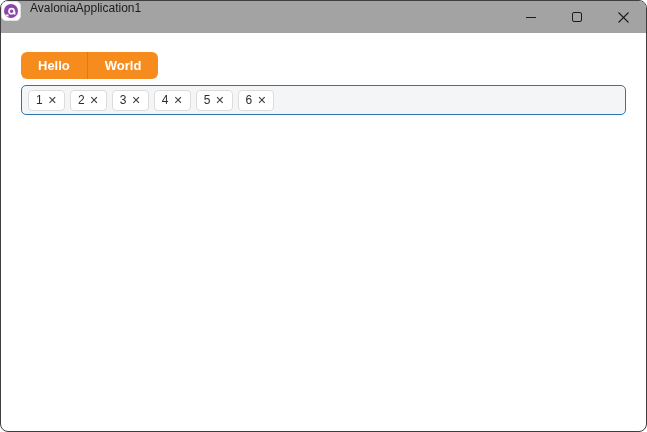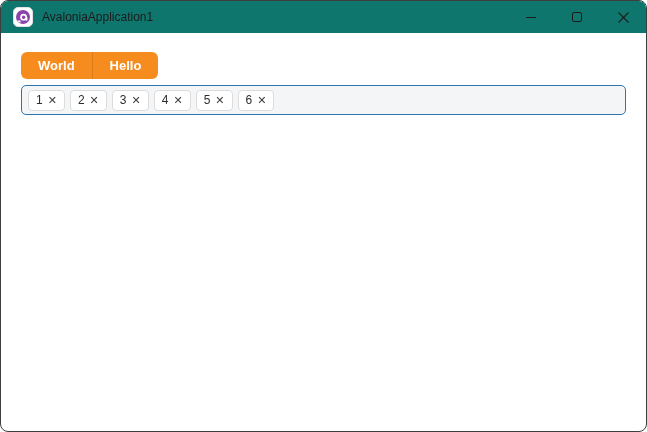--- a/index.html
+++ b/index.html
@@ -12,24 +12,23 @@
     height: 432px;
     background: #ffffff;
     border: 1.5px solid #3e3e3e;
     border-radius: 8px;
     overflow: hidden;
   }
 
   
   .titlebar {
     height: 32px;
-    background: #0f766e;
+    background: #a3a3a3;
     display: flex;
-    align-items: center;
-    padding-left: 12px;
+    padding-left: 0;
     user-select: none;
   }
   .app-icon {
     width: 20px;
     height: 20px;
     background: #ffffff;
     border: 1px solid #e2e2e6;
     border-radius: 5px;
     display: flex;
     align-items: center;
@@ -146,22 +145,22 @@
             <line x1="11.5" y1="1.5" x2="1.5" y2="11.5" stroke="#1b1b1b" stroke-width="1.1"></line>
           </svg>
         </span>
       </button>
     </div>
   </div>
 
   <div class="content">
 
     <div class="tabstrip">
+      <div class="tab">Hello</div>
       <div class="tab">World</div>
-      <div class="tab">Hello</div>
     </div>
 
     <div class="tags-box">
       <span class="chip">
         <span>1</span>
         <span class="chip-x">✕</span>
       </span>
       <span class="chip">
         <span>2</span>
         <span class="chip-x">✕</span>

